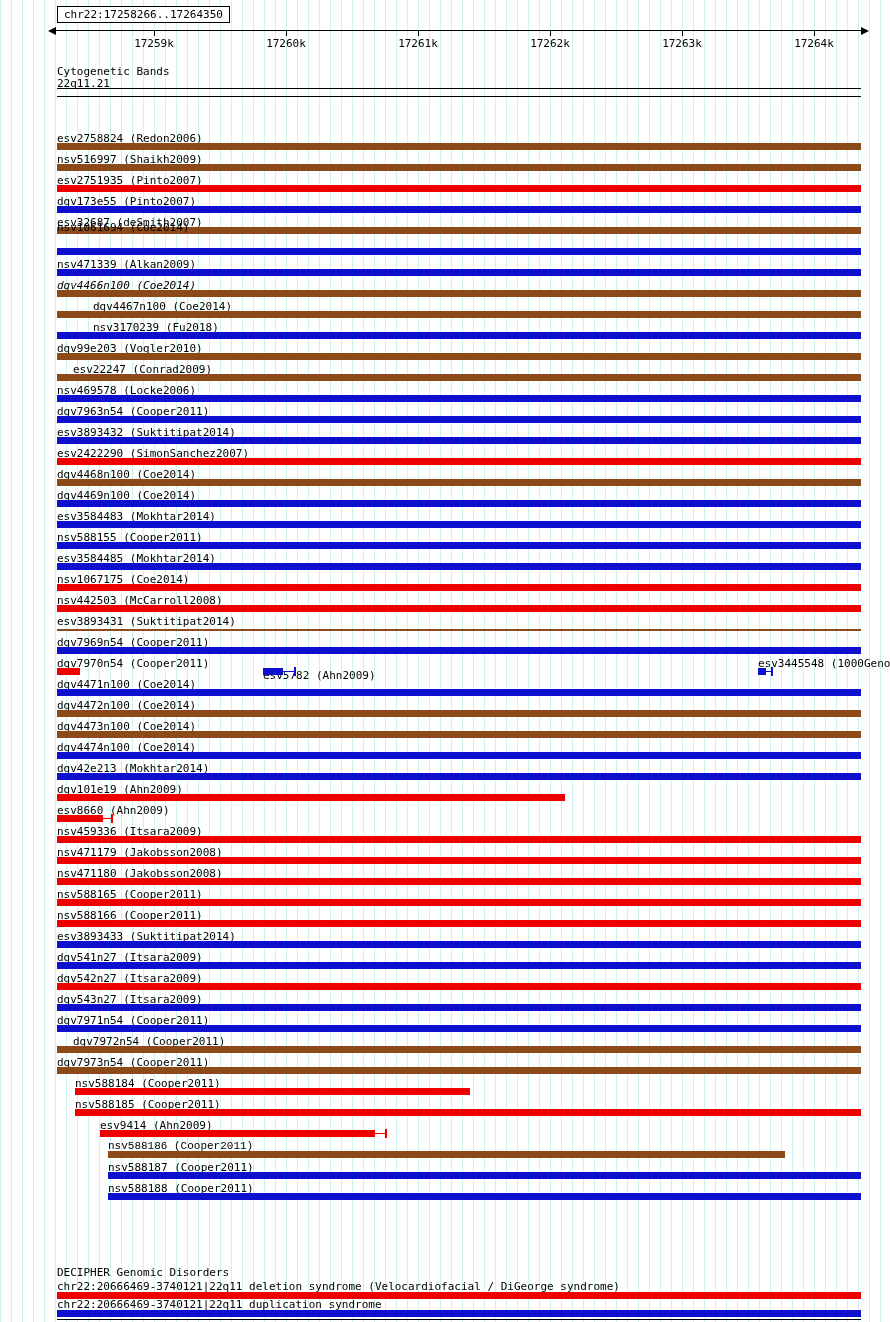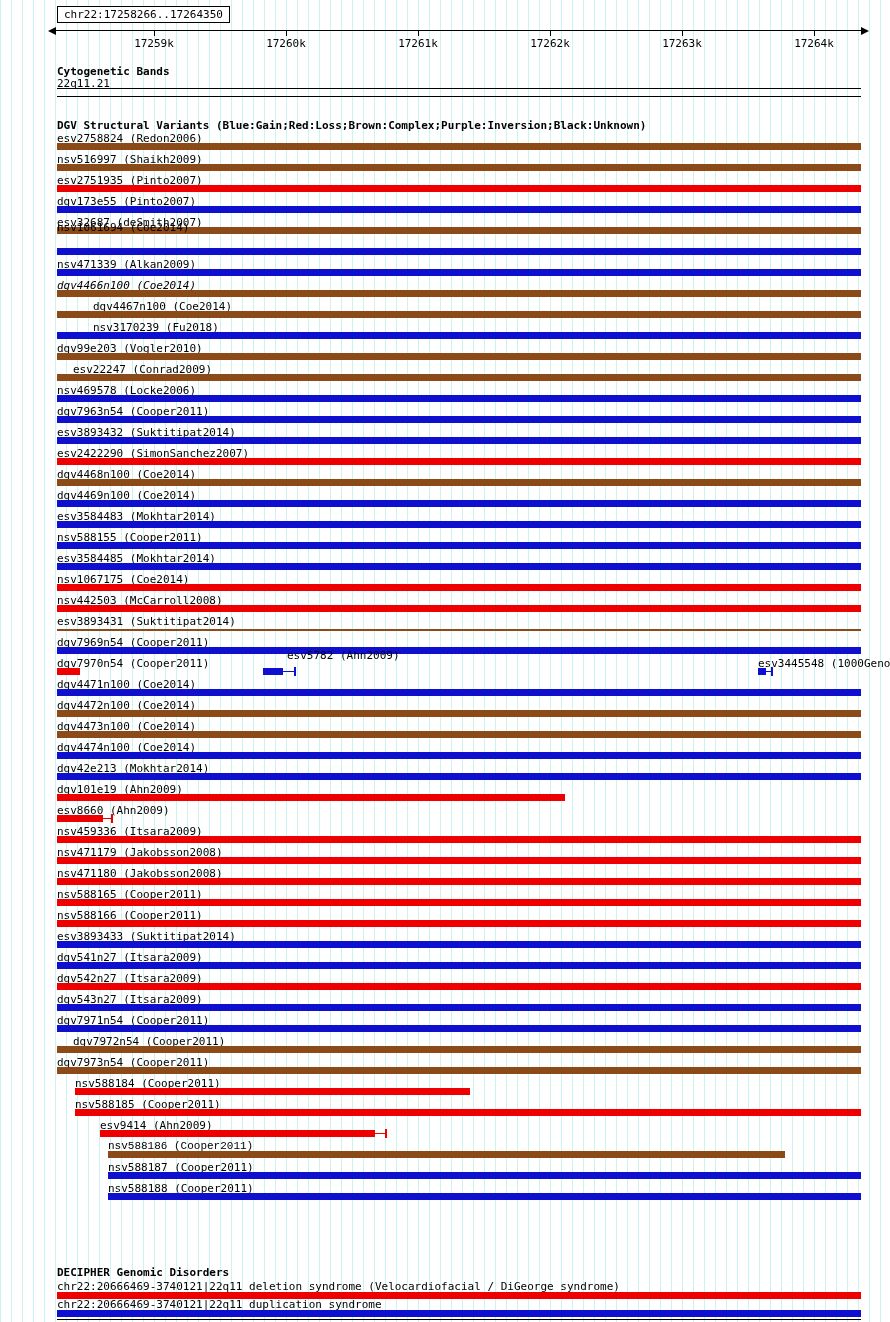--- a/index.html
+++ b/index.html
@@ -23,21 +23,21 @@
   .arrow-left {
     position:absolute; left:48px; top:27px; width:0; height:0;
     border-top:4px solid transparent; border-bottom:4px solid transparent; border-right:8px solid #000;
   }
   .arrow-right {
     position:absolute; left:861px; top:27px; width:0; height:0;
     border-top:4px solid transparent; border-bottom:4px solid transparent; border-left:8px solid #000;
   }
   .tick-mark { position:absolute; top:31px; width:1px; height:5px; background:#000; }
   .tick-label { position:absolute; top:38px; transform:translateX(-50%); white-space:nowrap; }
-  .sec-title { position:absolute; left:57px; font-weight:bold; white-space:nowrap; }
+  .sec-title { position:absolute; left:57px; font-weight:normal; white-space:nowrap; }
   .plain { position:absolute; white-space:nowrap; }
   .band-box {
     position:absolute; left:57px; top:88px; width:804px; height:9px;
     border-top:1px solid #000; border-bottom:1px solid #000;
   }
   .feat-label { position:absolute; white-space:nowrap; height:11px; }
   .bar { position:absolute; }
   .bottom-line { position:absolute; left:57px; top:1319px; width:804px; height:1px; background:#000; }
 </style>
 </head>
@@ -62,21 +62,20 @@
       <div class="tick-mark" style="left: 682px;"></div>
       <div class="tick-label" style="left: 682px;">17263k</div>
       <div class="tick-mark" style="left: 814px;"></div>
       <div class="tick-label" style="left: 814px;">17264k</div>
     </div>
 
   <div class="sec-title" style="top:66px">Cytogenetic Bands</div>
   <div class="plain" style="left:57px; top:78px">22q11.21</div>
   <div class="band-box"></div>
 
-  <div class="sec-title" style="top:120px">DGV Structural Variants (Blue:Gain;Red:Loss;Brown:Complex;Purple:Inversion;Black:Unknown)</div>
   <div id="dgv-track">
       <div class="feat-label" style="left: 57px; top: 133px;">esv2758824 (Redon2006)</div>
       <div class="bar" style="left: 57px; top: 143px; width: 804px; height: 7px; background: rgb(139, 74, 23);"></div>
       <div class="feat-label" style="left: 57px; top: 154px;">nsv516997 (Shaikh2009)</div>
       <div class="bar" style="left: 57px; top: 164px; width: 804px; height: 7px; background: rgb(139, 74, 23);"></div>
       <div class="feat-label" style="left: 57px; top: 175px;">esv2751935 (Pinto2007)</div>
       <div class="bar" style="left: 57px; top: 185px; width: 804px; height: 7px; background: rgb(238, 0, 0);"></div>
       <div class="feat-label" style="left: 57px; top: 196px;">dgv173e55 (Pinto2007)</div>
       <div class="bar" style="left: 57px; top: 206px; width: 804px; height: 7px; background: rgb(15, 15, 208);"></div>
       <div class="feat-label" style="left: 57px; top: 217px;">esv32687 (deSmith2007)</div>
@@ -116,21 +115,21 @@
       <div class="feat-label" style="left: 57px; top: 574px;">nsv1067175 (Coe2014)</div>
       <div class="bar" style="left: 57px; top: 584px; width: 804px; height: 7px; background: rgb(238, 0, 0);"></div>
       <div class="feat-label" style="left: 57px; top: 595px;">nsv442503 (McCarroll2008)</div>
       <div class="bar" style="left: 57px; top: 605px; width: 804px; height: 7px; background: rgb(238, 0, 0);"></div>
       <div class="feat-label" style="left: 57px; top: 616px;">esv3893431 (Suktitipat2014)</div>
       <div class="bar" style="left: 57px; top: 629px; width: 804px; height: 2px; background: rgb(139, 74, 23);"></div>
       <div class="feat-label" style="left: 57px; top: 637px;">dgv7969n54 (Cooper2011)</div>
       <div class="bar" style="left: 57px; top: 647px; width: 804px; height: 7px; background: rgb(15, 15, 208);"></div>
       <div class="feat-label" style="left: 57px; top: 658px;">dgv7970n54 (Cooper2011)</div>
       <div class="bar" style="left: 57px; top: 668px; width: 23px; height: 7px; background: rgb(238, 0, 0);"></div>
-      <div class="feat-label" style="left: 263px; top: 650px; margin-left: 24px;">esv5782 (Ahn2009)</div>
+      <div class="feat-label" style="left: 263px; top: 670px;">esv5782 (Ahn2009)</div>
       <div class="bar" style="left: 263px; top: 668px; width: 20px; height: 7px; background: rgb(15, 15, 208);"></div>
       <div class="bar" style="left: 283px; top: 671px; width: 12px; height: 1px; background: rgb(15, 15, 208);"></div>
       <div class="bar" style="left: 294px; top: 667px; width: 2px; height: 9px; background: rgb(15, 15, 208);"></div>
       <div class="feat-label" style="left: 758px; top: 658px;">esv3445548 (1000Genome</div>
       <div class="bar" style="left: 758px; top: 668px; width: 8px; height: 7px; background: rgb(15, 15, 208);"></div>
       <div class="bar" style="left: 766px; top: 671px; width: 6px; height: 1px; background: rgb(15, 15, 208);"></div>
       <div class="bar" style="left: 771px; top: 667px; width: 2px; height: 9px; background: rgb(15, 15, 208);"></div>
       <div class="feat-label" style="left: 57px; top: 679px;">dgv4471n100 (Coe2014)</div>
       <div class="bar" style="left: 57px; top: 689px; width: 804px; height: 7px; background: rgb(15, 15, 208);"></div>
       <div class="feat-label" style="left: 57px; top: 700px;">dgv4472n100 (Coe2014)</div>

